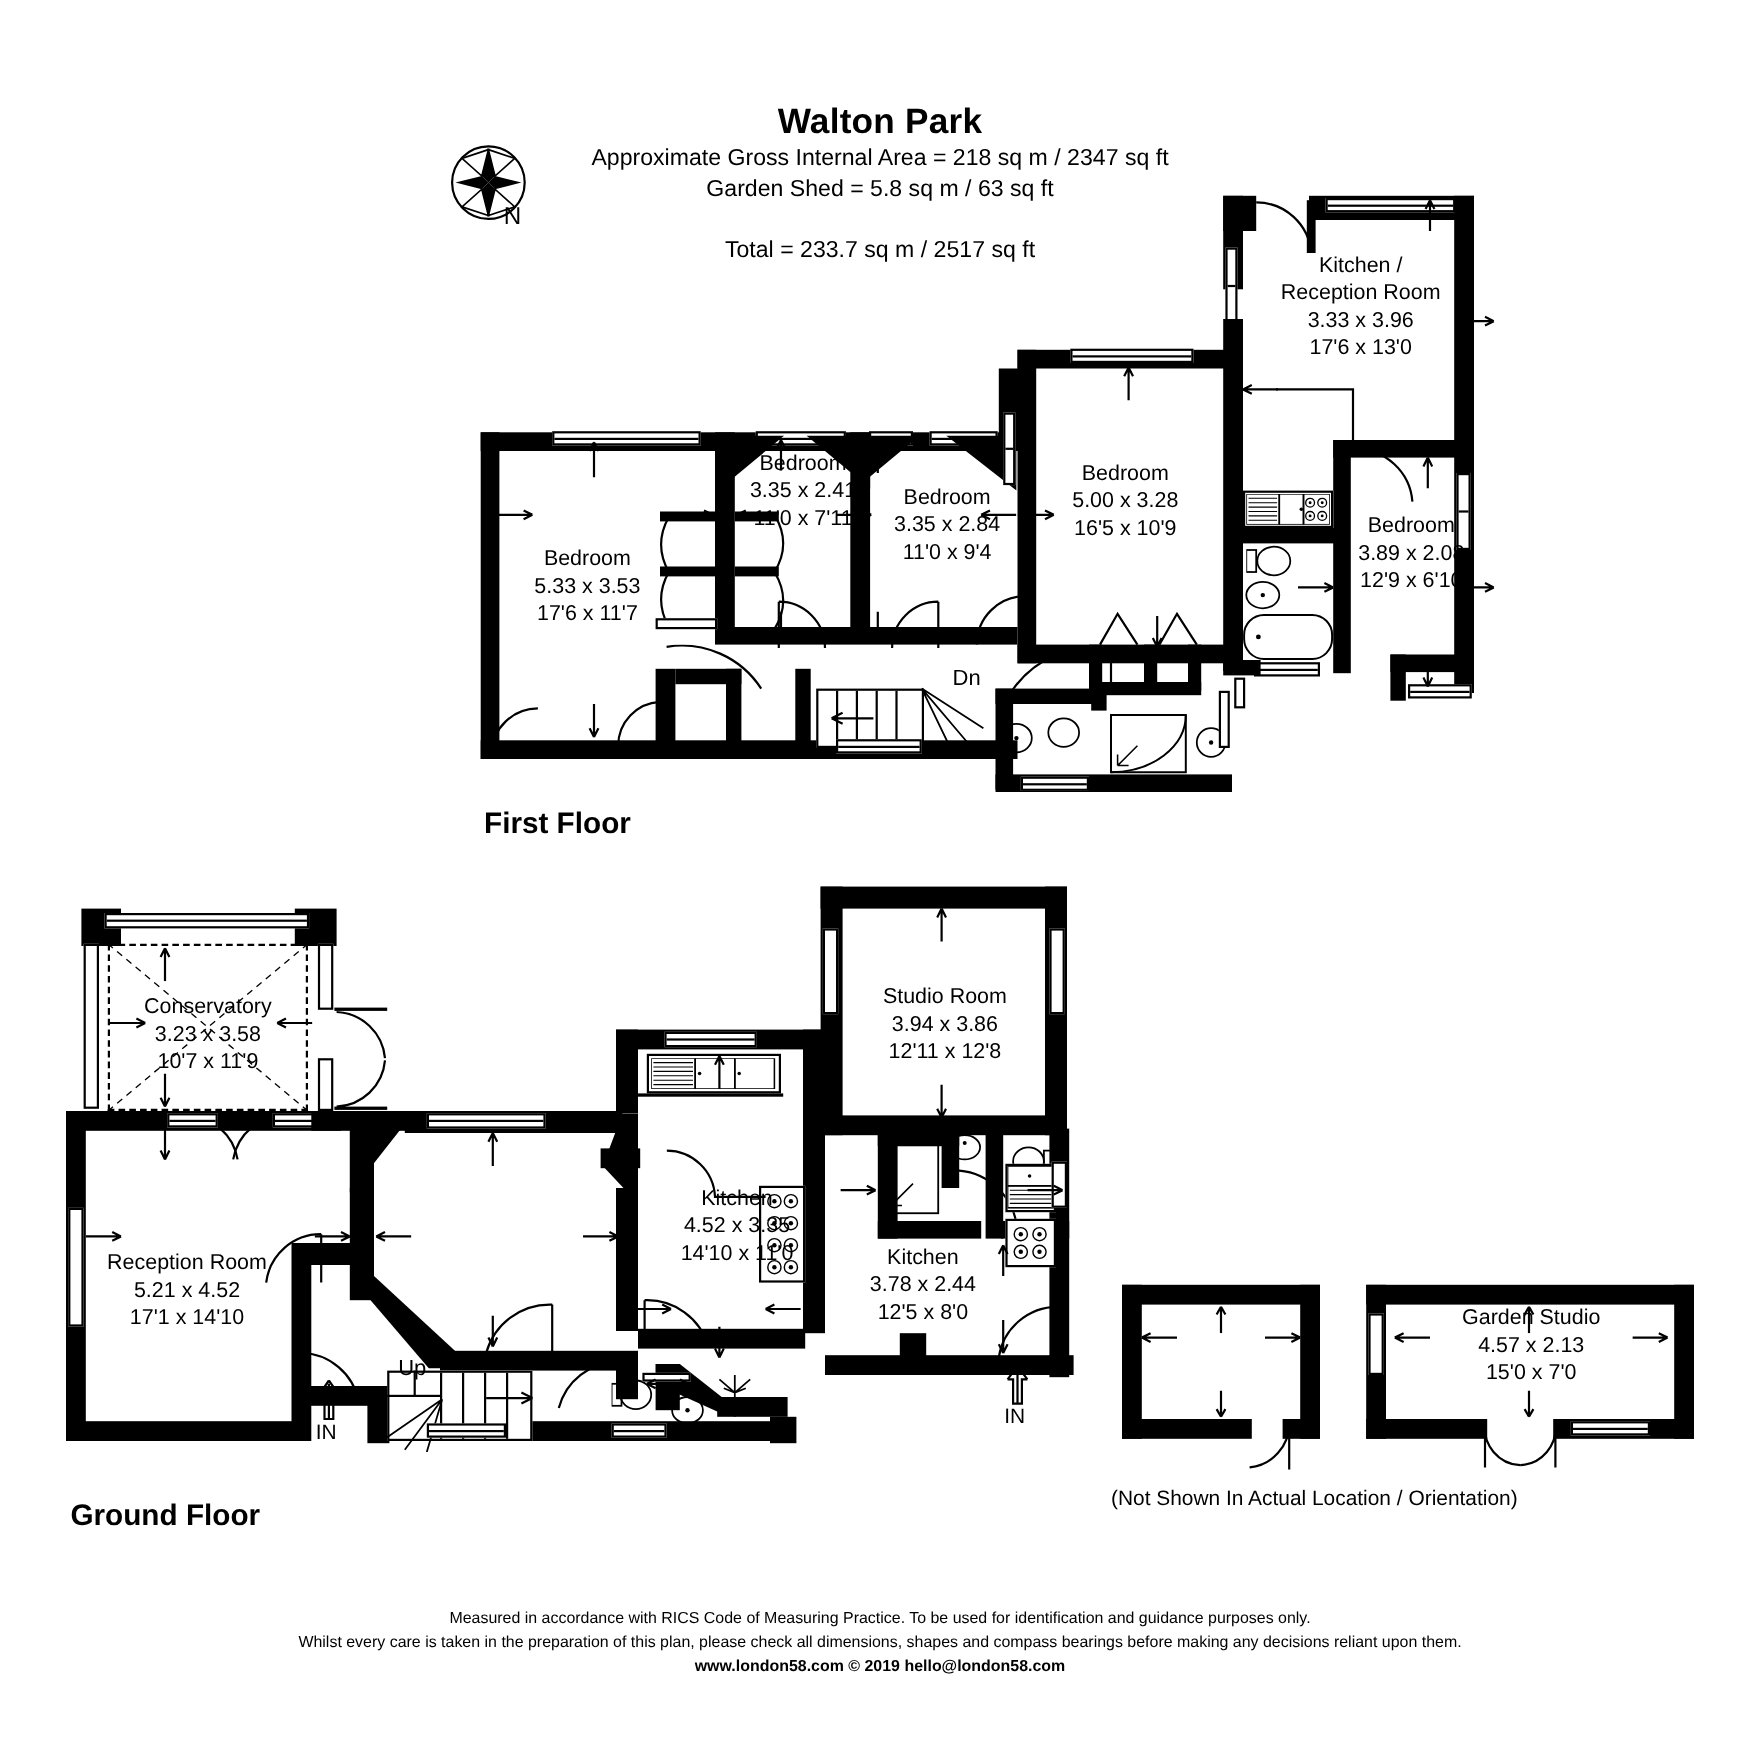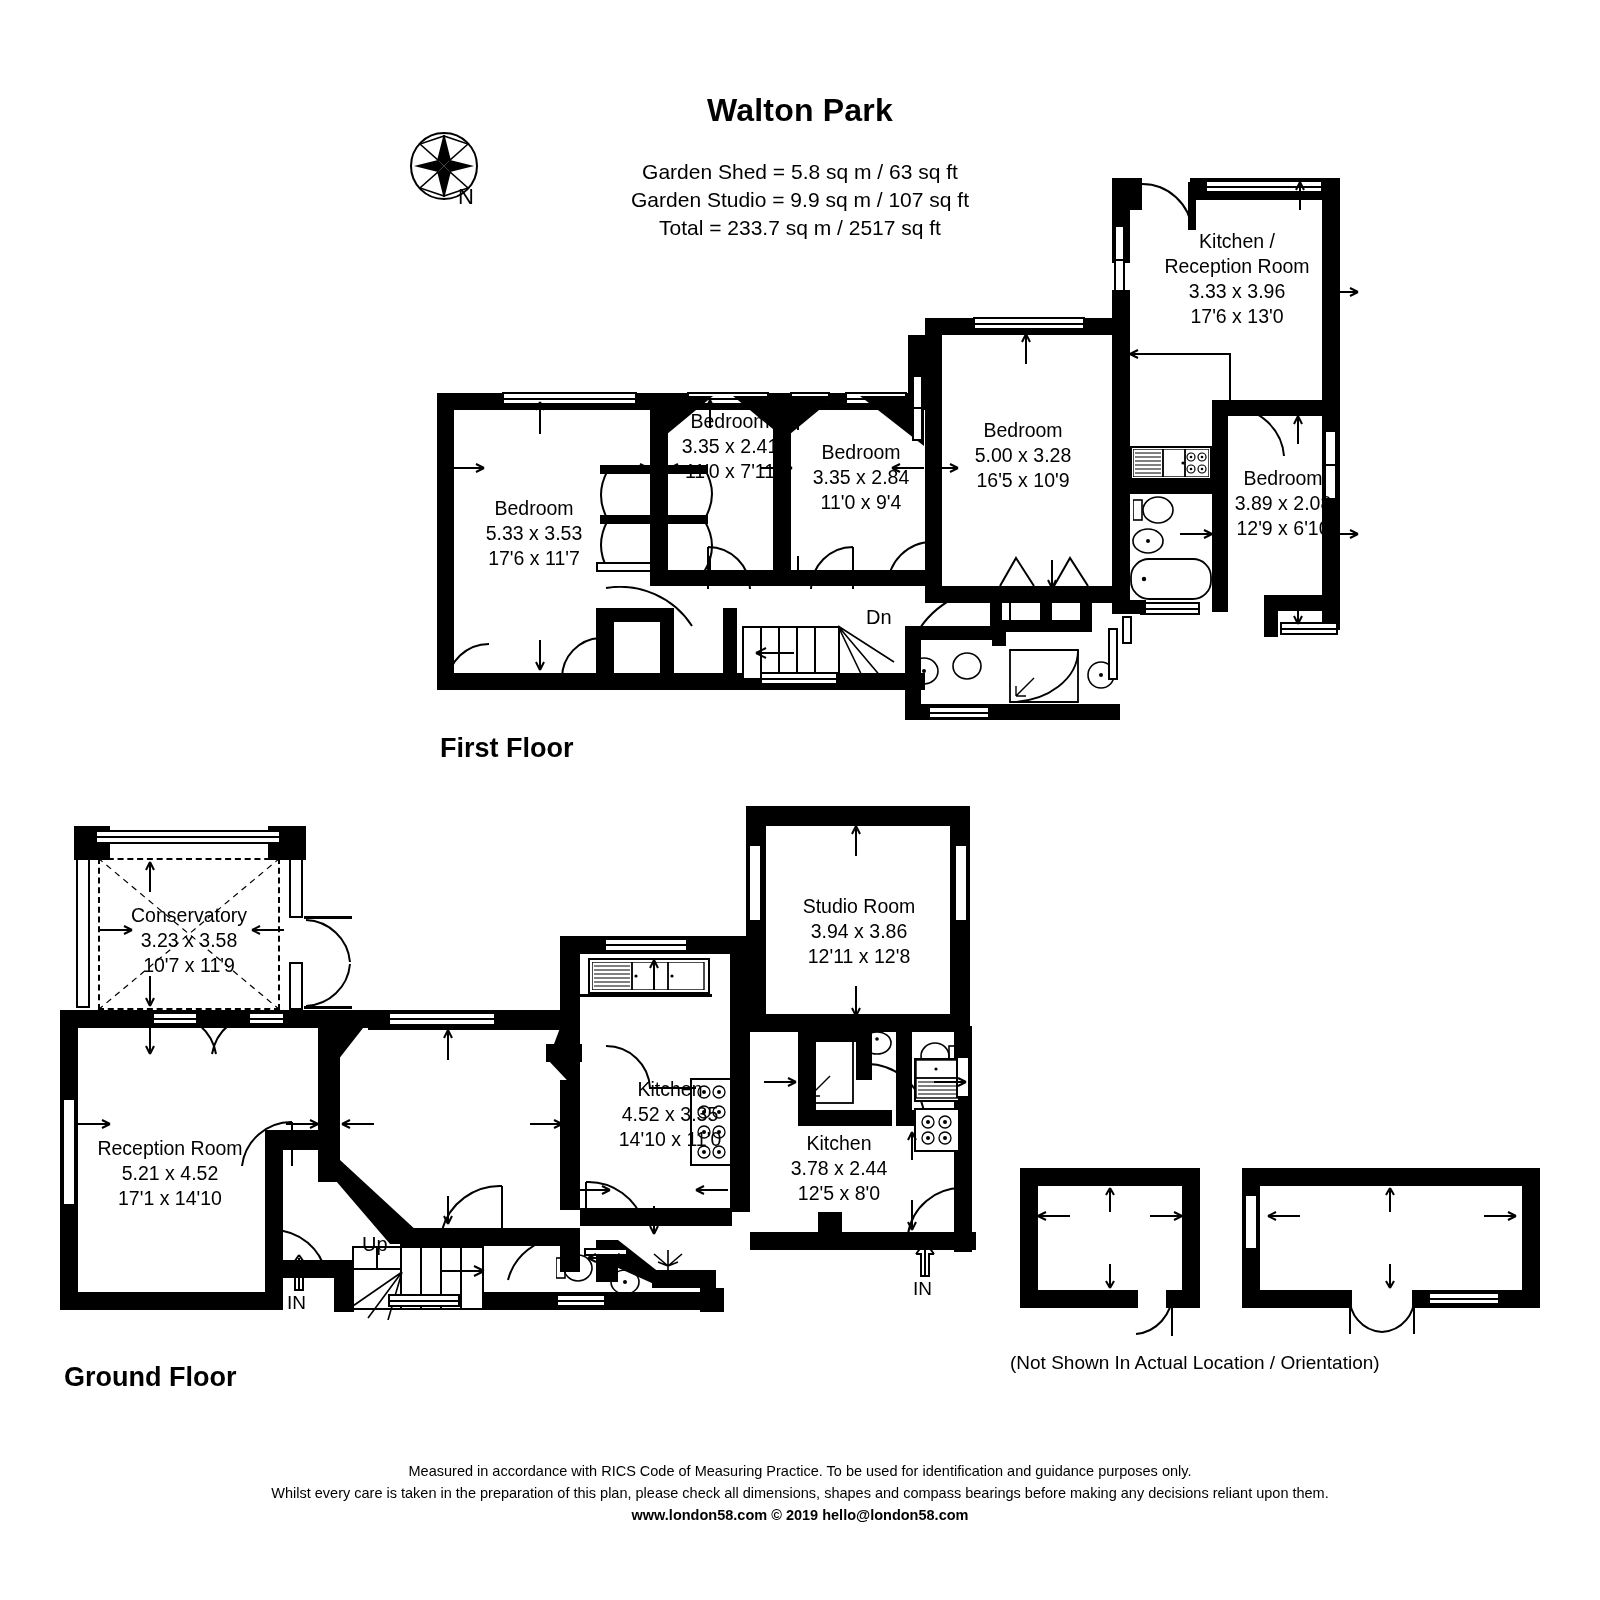--- a/index.html
+++ b/index.html
@@ -64,22 +64,22 @@
   .tread{position:absolute;background:#000;width:2px;}
   .updn{position:absolute;font-size:20px;}
   .inlbl{position:absolute;font-size:19px;}
 </style>
 </head>
 <body>
 
 <div id="page">
 
   <div class="abs" id="title">Walton Park</div>
+  <div class="abs hdr-line" id="hl1">Approximate Gross Internal Area = 218 sq m / 2347 sq ft</div>
   <div class="abs hdr-line" id="hl2">Garden Shed = 5.8 sq m / 63 sq ft</div>
-  <div class="abs hdr-line" id="hl3">Garden Studio = 9.9 sq m / 107 sq ft</div>
   <div class="abs hdr-line" id="hl4">Total = 233.7 sq m / 2517 sq ft</div>
 
   <div class="abs" id="compass">
     <svg width="72" height="72" viewBox="0 0 72 72">
       <circle cx="36" cy="36" r="33" fill="#fff" stroke="#000" stroke-width="2"></circle>
       <polygon points="36,6 42,30 36,36 30,30" fill="#000"></polygon>
       <polygon points="36,66 42,42 36,36 30,42" fill="#000"></polygon>
       <polygon points="6,36 30,42 36,36 30,30" fill="#000"></polygon>
       <polygon points="66,36 42,42 36,36 42,30" fill="#000"></polygon>
       <polygon points="36,6 30,30 12,14" fill="#fff" stroke="#000" stroke-width="1.5"></polygon>
@@ -712,20 +712,25 @@
     <div class="thin" style="left:1244px;top:1194px;width:14px;height:56px;"></div>
     <div class="w" style="left:1242px;top:1290px;width:110px;height:18px;"></div>
     <div class="w" style="left:1412px;top:1290px;width:128px;height:18px;"></div>
     <div class="win" style="left:1428px;top:1292px;width:72px;height:13px;"></div>
     <svg class="abs door" style="left:1348px;top:1292px;" width="36" height="44">
       <path d="M2 2 L2 42 M2 2 A34 34 0 0 0 34 40" fill="none" stroke="#000" stroke-width="2"></path>
     </svg>
     <svg class="abs door" style="left:1380px;top:1292px;" width="36" height="44">
       <path d="M34 2 L34 42 M34 2 A34 34 0 0 1 2 40" fill="none" stroke="#000" stroke-width="2"></path>
     </svg>
+    <div class="abs lbl" style="left:1310px;top:1186px;width:164px;">
+      <div class="nm">Garden Studio</div>
+      <div>4.57 x 2.13</div>
+      <div>15'0 x 7'0</div>
+    </div>
     <svg class="abs ar" style="left:1266px;top:1210px;" width="34" height="12">
         <path d="M34 6 H2 M2 6 L10 2 M2 6 L10 10" stroke="#000" stroke-width="2" fill="none"></path>
       </svg>
     <svg class="abs ar" style="left:1484px;top:1210px;" width="34" height="12">
         <path d="M0 6 H32 M32 6 L24 2 M32 6 L24 10" stroke="#000" stroke-width="2" fill="none"></path>
       </svg>
     <svg class="abs ar" style="left:1384px;top:1186px;" width="12" height="26">
         <path d="M6 26 V2 M6 2 L2 9 M6 2 L10 9" stroke="#000" stroke-width="2" fill="none"></path>
       </svg>
     <svg class="abs ar" style="left:1384px;top:1264px;" width="12" height="28">

